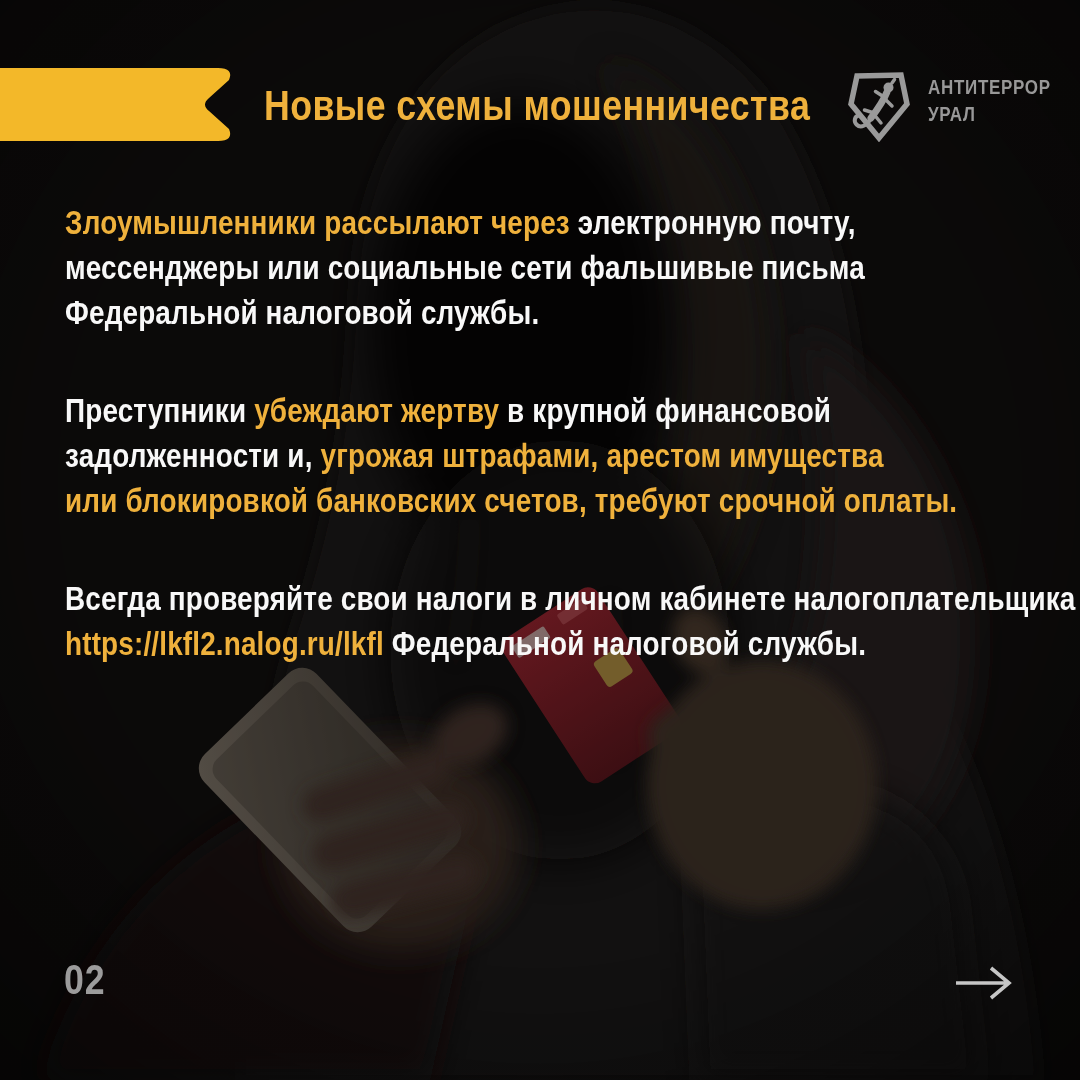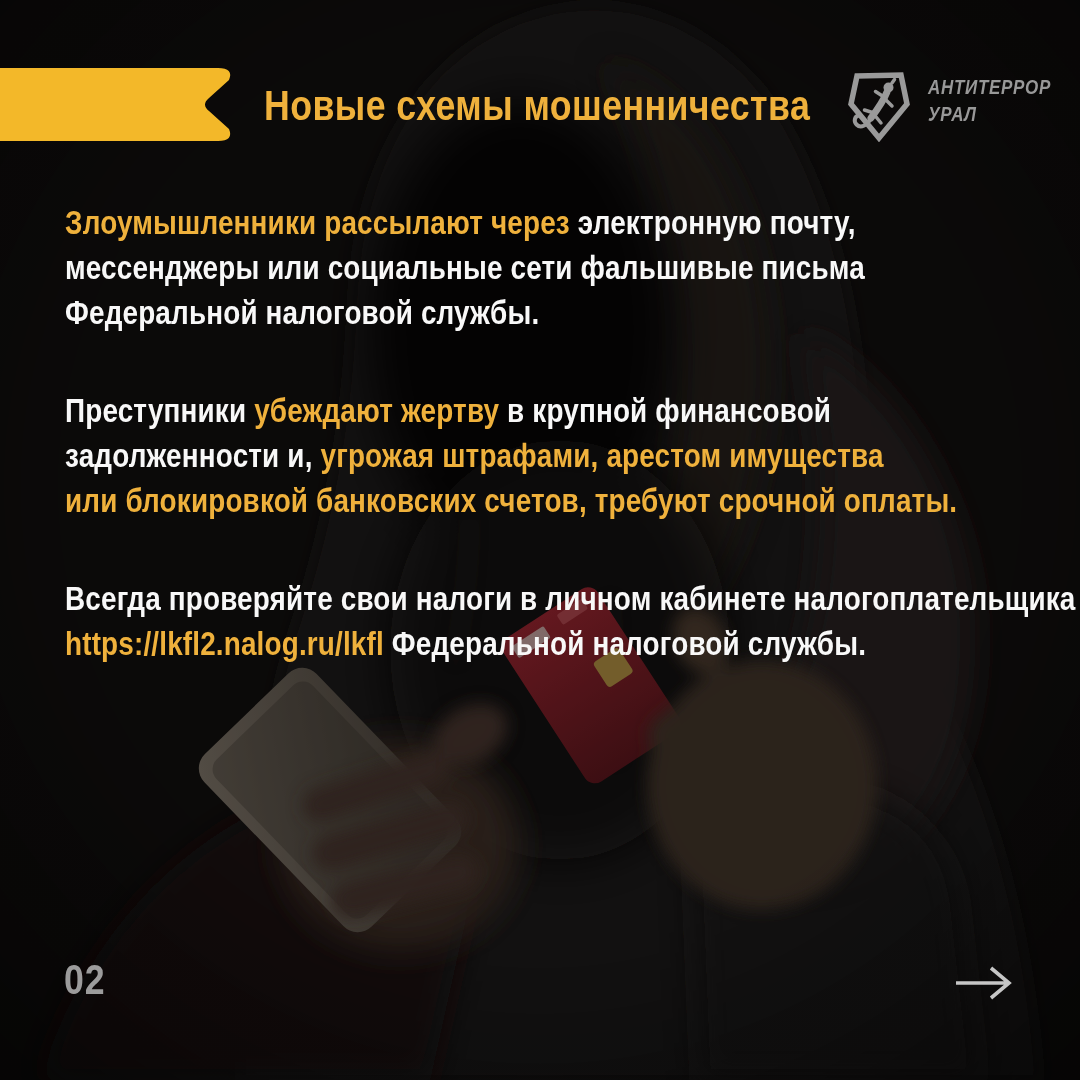--- a/index.html
+++ b/index.html
@@ -19,21 +19,21 @@
   }
   #figure-bg{position:absolute;left:0;top:0;width:1080px;height:1080px;}
   
   #ribbon{position:absolute;left:0;top:68px;width:236px;height:73px;}
   #page-title{
     position:absolute;left:264px;top:82px;
     font-size:42px;font-weight:700;color:var(--accent);
     white-space:nowrap;letter-spacing:.5px;
     transform:scaleX(.85);transform-origin:0 0;
   }
-  #logo{position:absolute;left:846px;top:64px;width:234px;height:80px;font-style:italic;}
+  #logo{position:absolute;left:846px;top:64px;width:234px;height:80px;}
   #logo .shield{position:absolute;left:0;top:2px;}
   #logo .org{
     position:absolute;left:82px;top:10px;
     font-weight:700;font-size:20px;line-height:27px;color:var(--logo_gray);
     letter-spacing:.8px;white-space:nowrap;
     transform:scaleX(.85);transform-origin:0 0;
   }
   
   #body-text{position:absolute;left:65px;top:0;width:1015px;height:924px;}
   .para{position:absolute;left:0;transform:scaleX(.82);transform-origin:0 0;}

